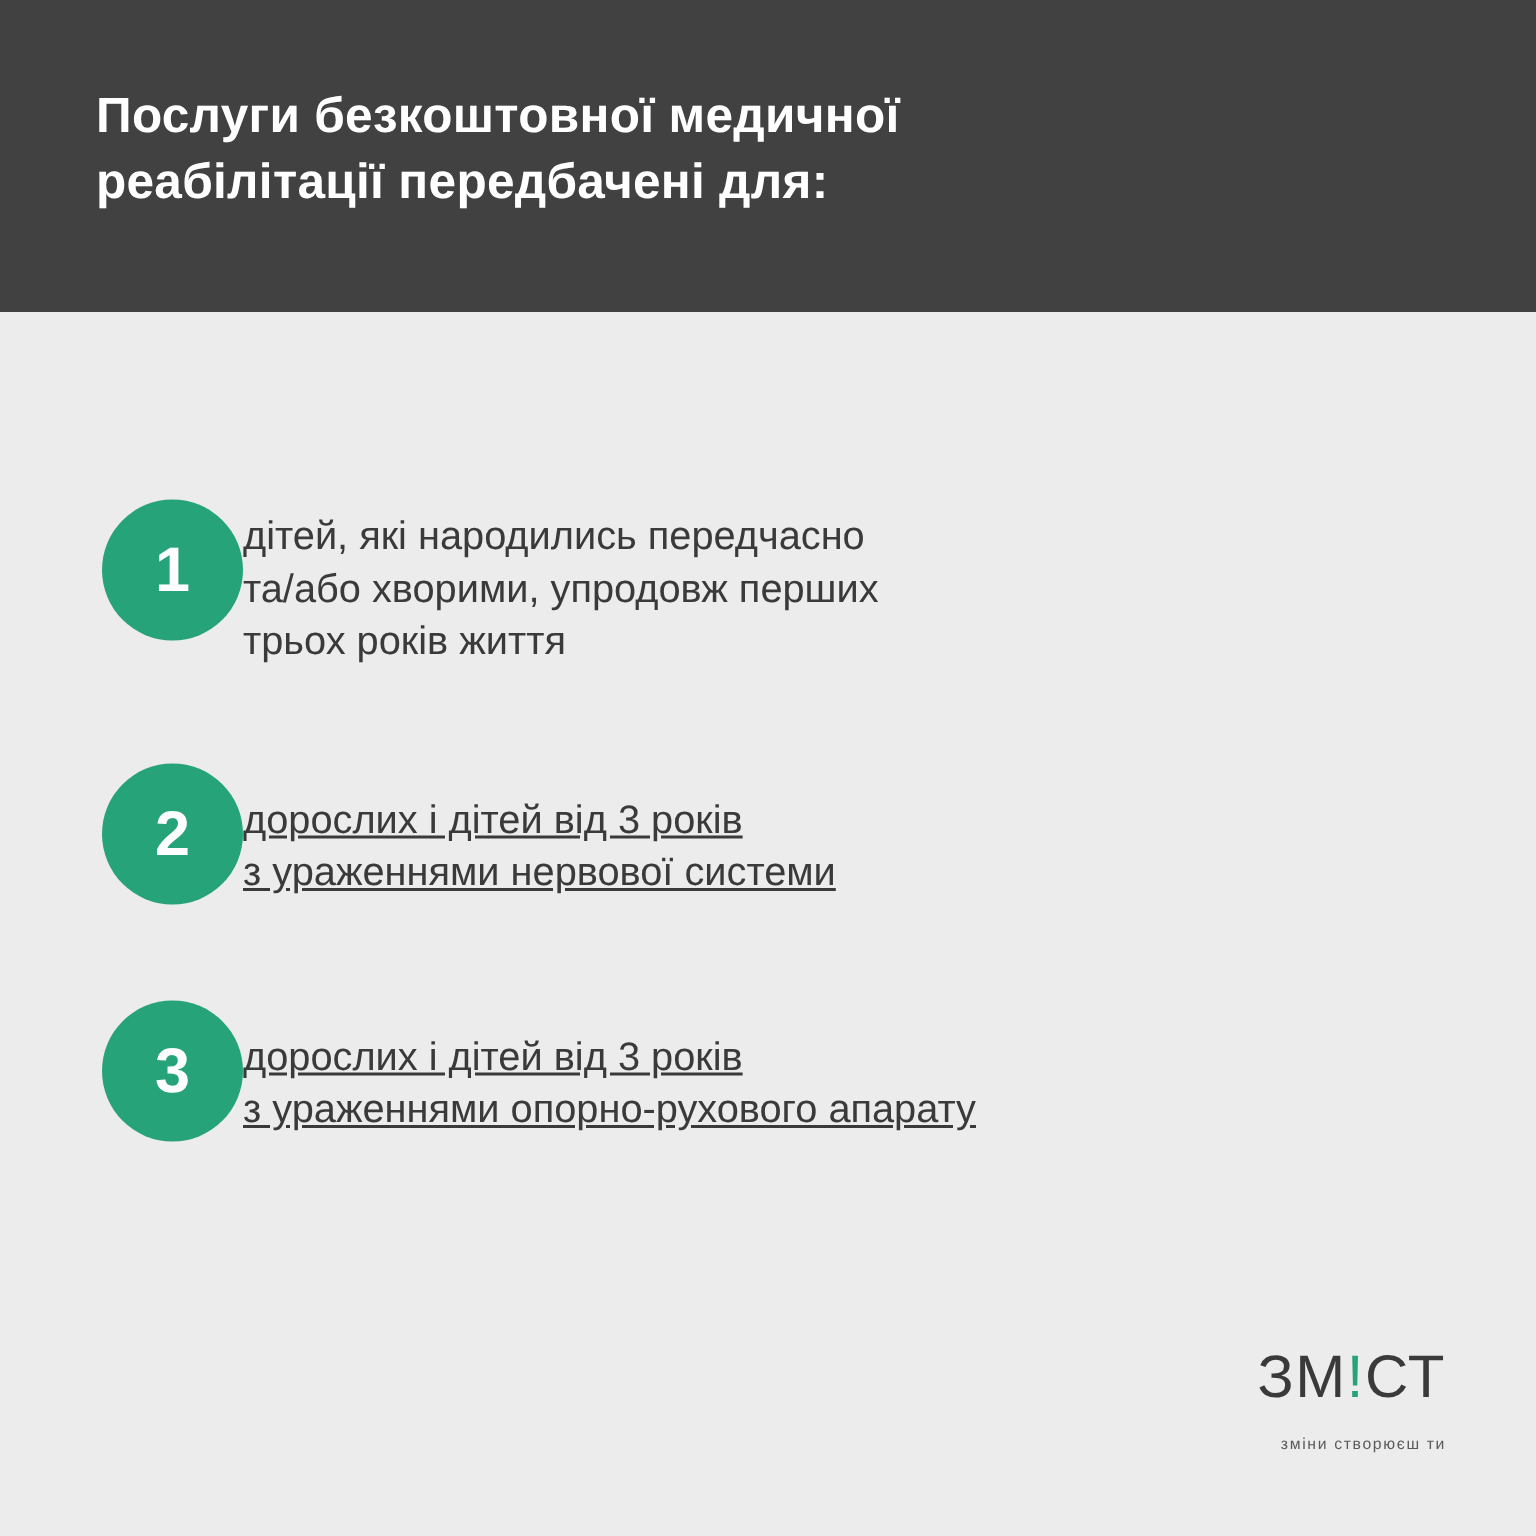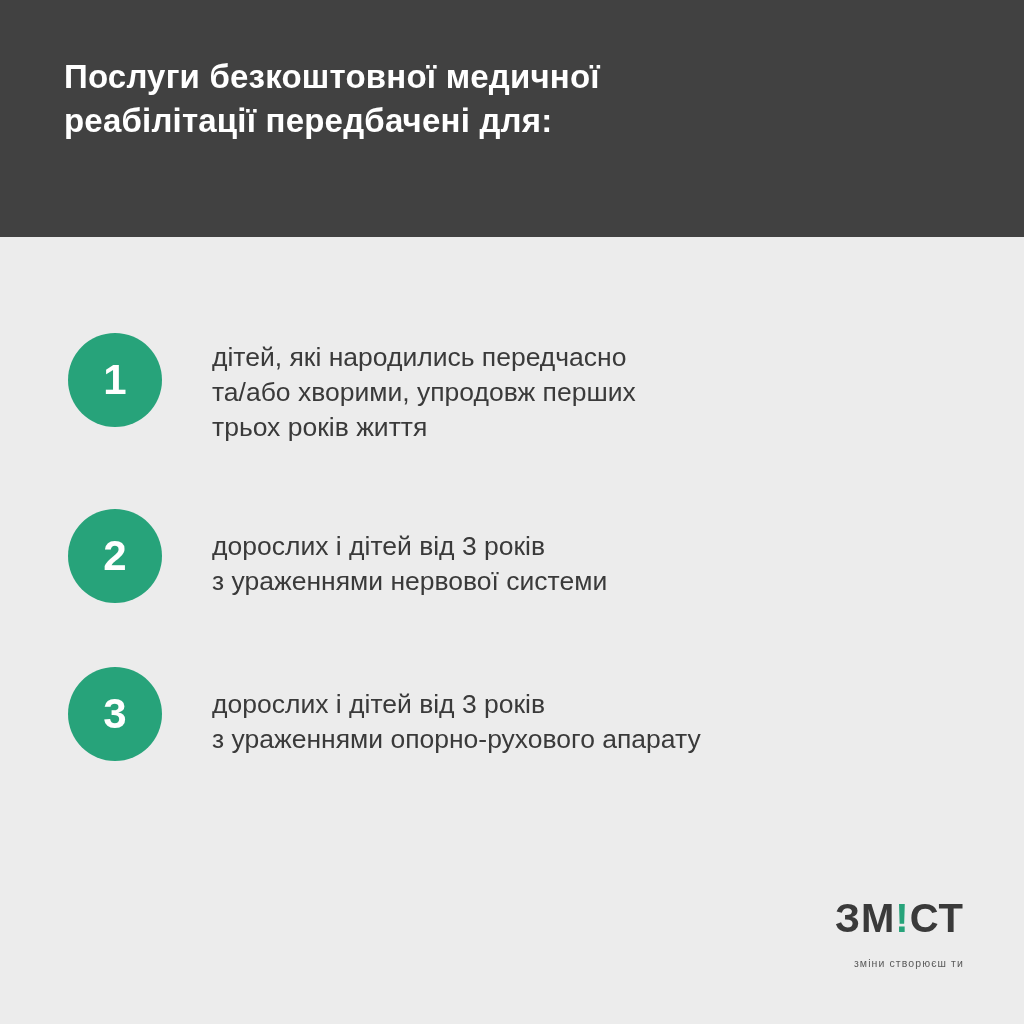--- a/index.html
+++ b/index.html
@@ -18,21 +18,21 @@
     width: 1024px;
     height: 1024px;
     background: #ececec;
     box-sizing: border-box;
   }
   .header-band {
     position: absolute;
     top: 0;
     left: 0;
     width: 1024px;
-    height: 237px;
+    height: 208px;
     background: #414141;
     text-decoration: underline;
   }
   .header-title {
     position: absolute;
     left: 64px;
     top: 55px;
     width: 860px;
     color: #ffffff;
     font-size: 33px;
@@ -62,41 +62,41 @@
     background: #27a37a;
     color: #ffffff;
     display: flex;
     align-items: center;
     justify-content: center;
     font-size: 42px;
     font-weight: bold;
     line-height: 1;
   }
   .item-text {
-    margin-left: 50px;
     padding-top: 7px;
     color: #3a3a3a;
     font-size: 26.5px;
     line-height: 35px;
     white-space: pre-line;
     max-width: 700px;
   }
   .item-2 .item-text, .item-3 .item-text {
     padding-top: 20px;
+    text-decoration: underline;
   }
   .logo {
     position: absolute;
     right: 60px;
     bottom: 55px;
     text-align: right;
   }
   .logo-mark {
     color: #3a3a3a;
     font-size: 40px;
-    font-weight: bold;
+    font-weight: normal;
     letter-spacing: 1px;
     line-height: 1;
     position: relative;
     display: inline-block;
   }
   .logo-mark .accent {
     color: #27a37a;
   }
   .logo-sub {
     margin-top: 19px;

